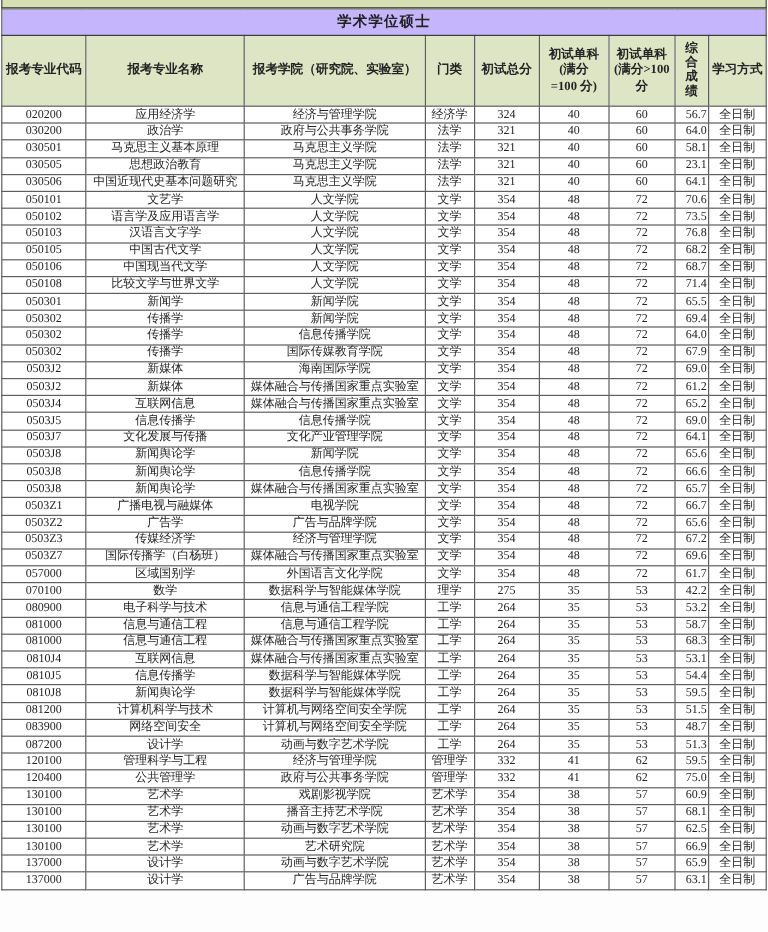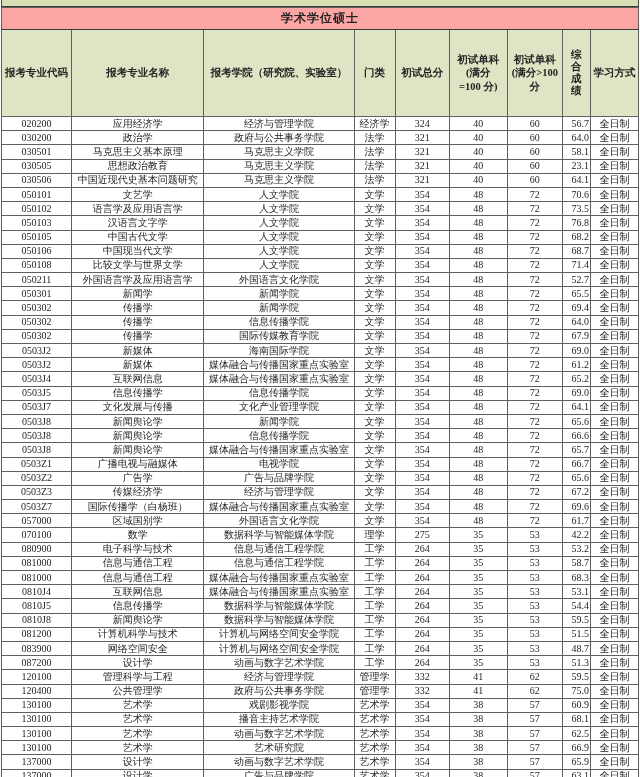--- a/index.html
+++ b/index.html
@@ -22,33 +22,33 @@
     margin:0 1px;width:638px;
     border-collapse:collapse;table-layout:fixed;
     border:1.5px solid #3c3c3c;
   }
   th,td{
     border:1px solid #5f5f5f;
     text-align:center;vertical-align:middle;
     overflow:hidden;
   }
   .title-cell{
-    background:#fca5a5;
+    background:#c4b5fd;
     height:19px;
     font-size:12px;font-weight:bold;
     letter-spacing:1px;
     border-bottom:1.5px solid #3c3c3c;
   }
   .header-row th{
     background:#dde5c4;
     height:58px;
     font-size:10.5px;font-weight:bold;
     line-height:1.3;
     white-space:pre-line;
-    padding:14px 1px;
+    padding:0 1px;
   }
   .header-row th.c7{
     word-break:break-all;
     padding:0 8px;
     line-height:1.15;
     white-space:normal;
     margin-top:48px;
   }
   tbody td{
     height:13.2px;
@@ -216,31 +216,20 @@
           <td class="c1">比较文学与世界文学</td>
           <td class="c2">人文学院</td>
           <td class="c3">文学</td>
           <td class="c4">354</td>
           <td class="c5">48</td>
           <td class="c6">72</td>
           <td class="c7">71.4</td>
           <td class="c8">全日制</td>
         </tr>
         <tr>
-          <td class="c0">050211</td>
-          <td class="c1">外国语言学及应用语言学</td>
-          <td class="c2">外国语言文化学院</td>
-          <td class="c3">文学</td>
-          <td class="c4">354</td>
-          <td class="c5">48</td>
-          <td class="c6">72</td>
-          <td class="c7">52.7</td>
-          <td class="c8">全日制</td>
-        </tr>
-        <tr>
           <td class="c0">050301</td>
           <td class="c1">新闻学</td>
           <td class="c2">新闻学院</td>
           <td class="c3">文学</td>
           <td class="c4">354</td>
           <td class="c5">48</td>
           <td class="c6">72</td>
           <td class="c7">65.5</td>
           <td class="c8">全日制</td>
         </tr>

